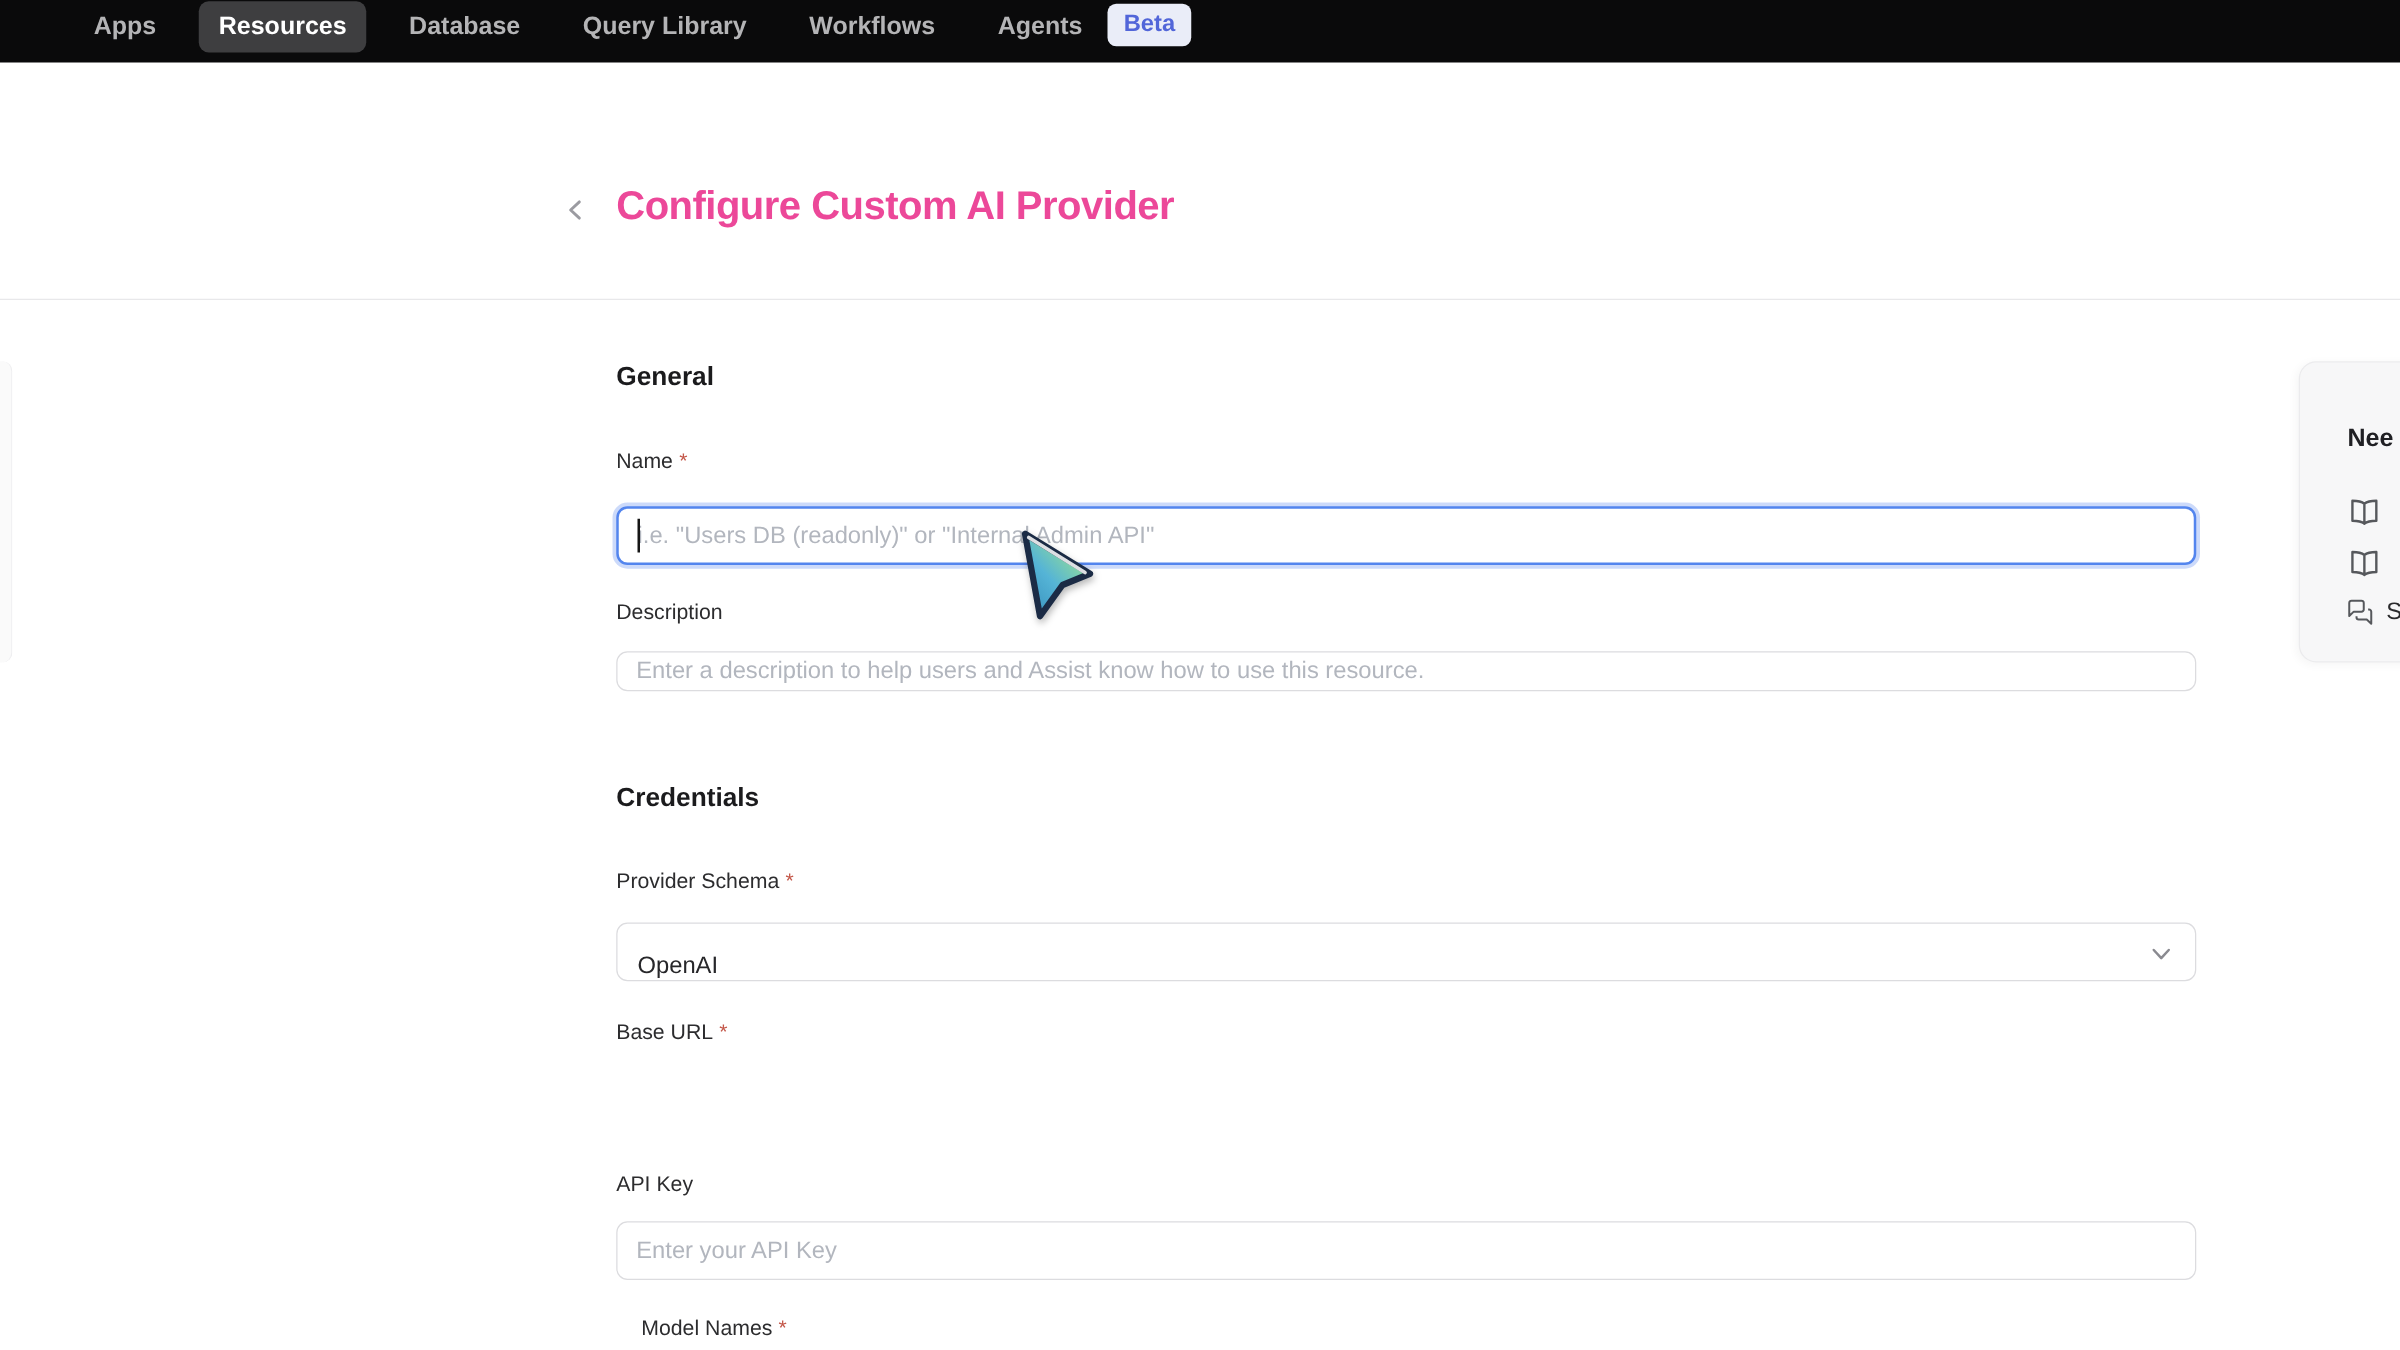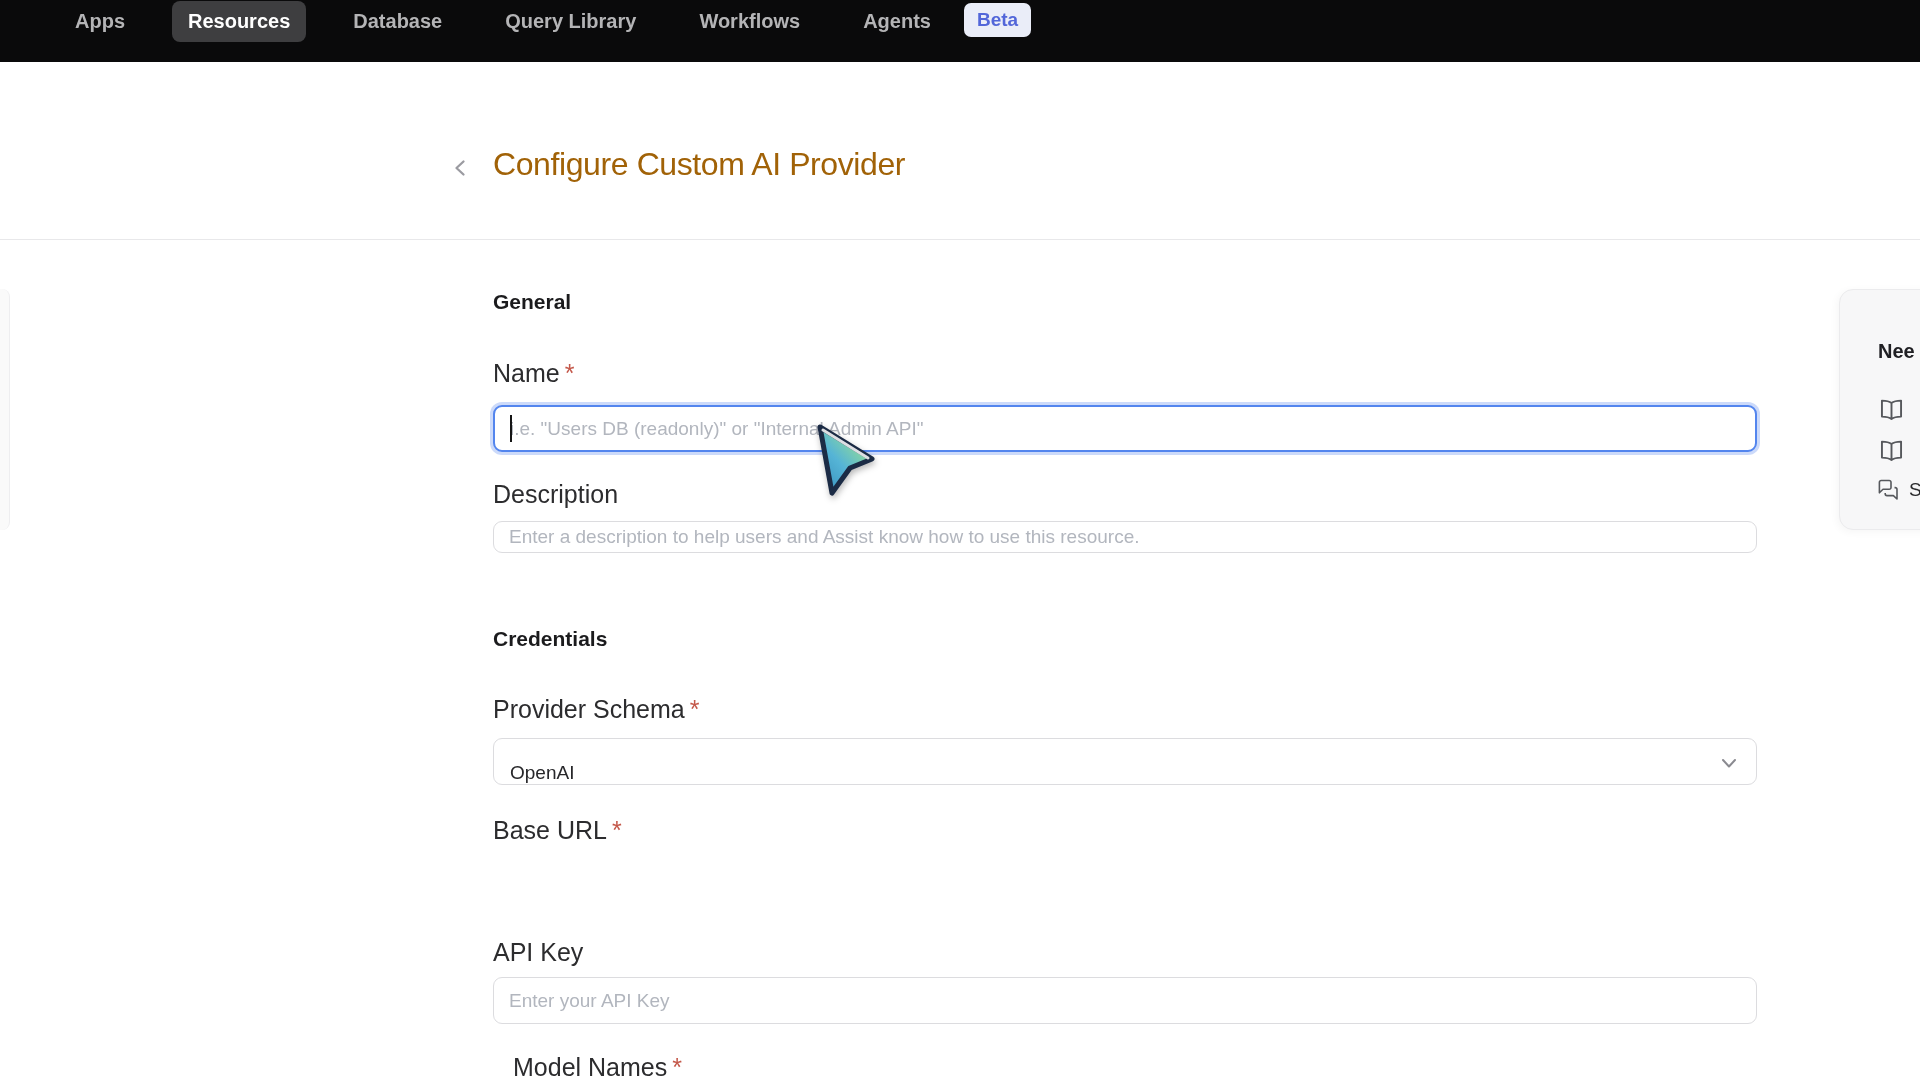--- a/index.html
+++ b/index.html
@@ -1,38 +1,38 @@
 <!DOCTYPE html>
 <html><head>
 <meta charset="utf-8">
 <style>
   * { margin:0; padding:0; box-sizing:border-box; }
   html,body { width:1920px; height:1080px; overflow:hidden; background:#ffffff;
     font-family:"Liberation Sans","DejaVu Sans",sans-serif; }
   .stage { position:absolute; inset:0; width:1920px; height:1080px; }
 
   
-  .topnav { position:absolute; left:0; top:0; width:1920px; height:62px;
-    background:#0a0a0b; display:flex; align-items:flex-start; padding:1px 0 0 59px;gap:13px; }
+  .topnav { position:absolute; left:0; top:0; width:1920px; height:50px;
+    background:#0a0a0b; display:flex; align-items:flex-start; padding:1px 0 0 59px; }
   .nav-item { height:41px; line-height:41px; padding:0 16px; margin-right:18px;
     color:#b4b4b6; font-size:20px; font-weight:600; border-radius:8px; white-space:nowrap; cursor:pointer; }
   .nav-item.active { background:#3e3e40; color:#ffffff; }
   .beta-badge { margin-top:2px; height:34px; line-height:34px; padding:0 13px; margin-left:4px;
     background:#eaedf8; color:#5266d9; font-size:19px; font-weight:700; border-radius:7px; }
 
   
   .back-btn { position:absolute; left:447; top:154px; left:447px; width:28px; height:28px;
     display:flex; align-items:center; justify-content:center; cursor:pointer; }
-  .page-title { position:absolute; left:493px; top:146px; font-size:32px; font-weight:400;
-    color:#a16207; letter-spacing:-0.4px; }
+  .page-title { position:absolute; left:493px; top:146px; font-size:32px; font-weight:700;
+    color:#ec4899; letter-spacing:-0.4px; }
   .divider { position:absolute; left:0; top:239px; width:1920px; height:1px; background:#e8e8ea; }
 
   
   .section-heading { position:absolute; left:493px; font-size:21px; font-weight:700; color:#1b1b1d; }
-  .field-label { position:absolute; left:493px; font-size:25px; color:#2c2c2e; }
+  .field-label { position:absolute; left:493px; font-size:17px; color:#2c2c2e; }
   .req { color:#c4584a; margin-left:5px; }
   .tinput { position:absolute; left:493px; width:1264px; height:47px; background:#fff;
     border:1px solid #dcdcdf; border-radius:9px; padding:0 15px; font-size:19px; color:#27272a;
     font-family:"Liberation Sans","DejaVu Sans",sans-serif; outline:none; }
   .tinput::placeholder { color:#b2b6be; opacity:1; }
   .tinput.focused { border:2px solid #5385ee; box-shadow:0 0 0 3px rgba(110,150,240,0.35); }
   .select-field { position:absolute; left:493px; width:1264px; height:47px; background:#fff;
     border:1px solid #dcdcdf; border-radius:9px; display:flex; align-items:flex-end;
     padding:0 16px; font-size:19px; color:#27272a; cursor:pointer; }
   .select-chevron { position:absolute; right:16px; top:13px; }

